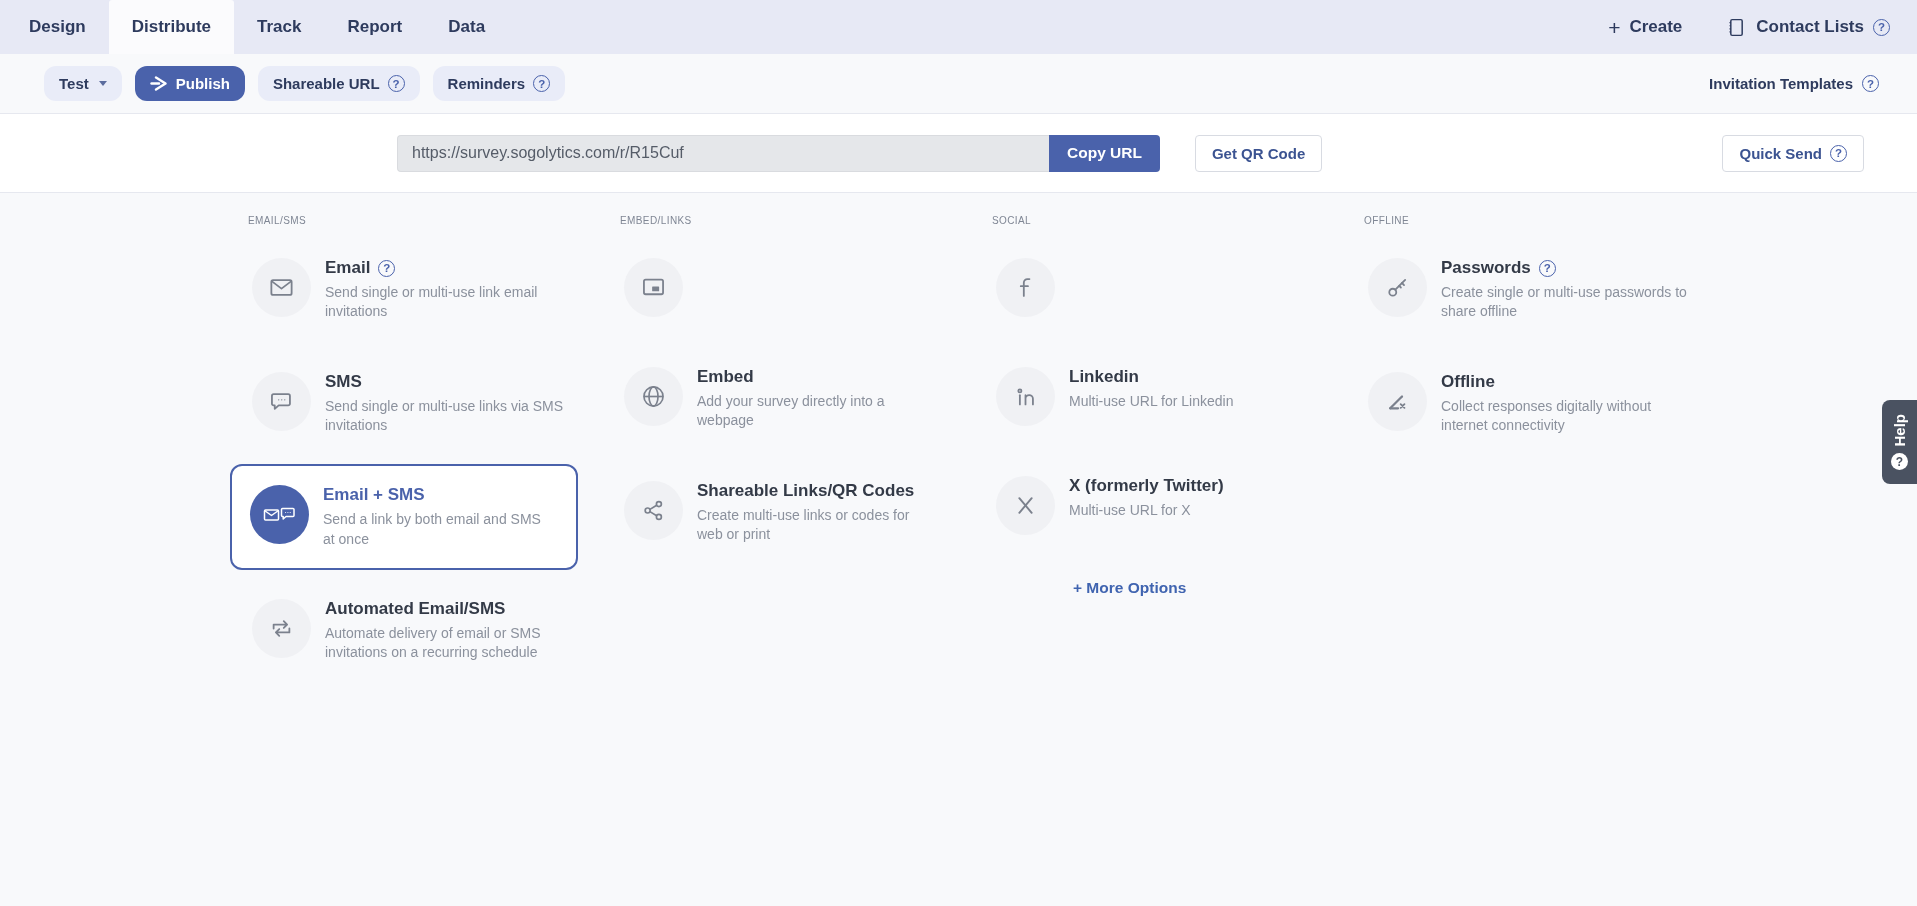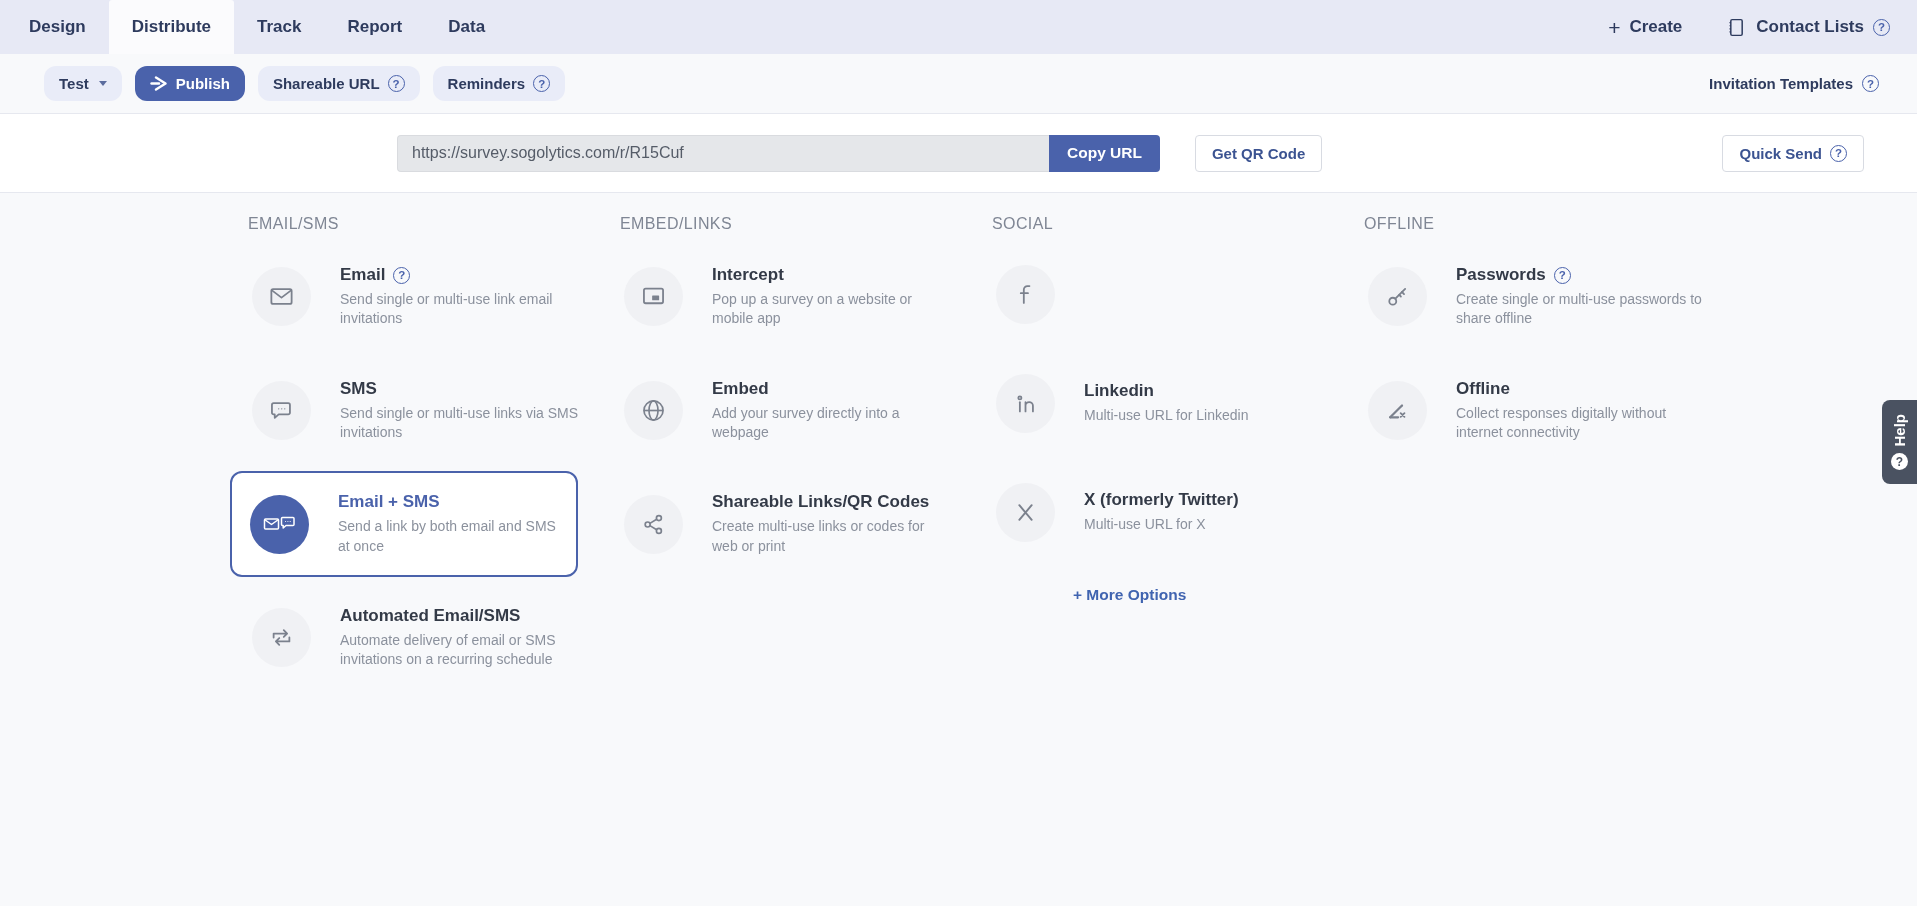--- a/index.html
+++ b/index.html
@@ -41,22 +41,22 @@
     border-radius:4px 0 0 4px;padding:0 14px;font-family:inherit;font-size:16px;color:#555c68;outline:none;}
   .copy-btn{height:37px;border-radius:0 4px 4px 0;padding:0 18px;font-size:15.5px;}
   .btn-outline{background:#fff;border:1px solid #d8dbe2;color:#3b5391;border-radius:4px;font-weight:700;font-size:15px;
     padding:9px 16px;display:inline-flex;align-items:center;gap:8px;cursor:pointer;font-family:inherit;}
   .qr-btn{margin-left:35px;}
   .quick-send{margin-left:auto;}
 
   
   .content{display:flex;padding:22px 0 0 230px;}
   .col{width:372px;flex-shrink:0;}
-  .col-header{font-size:16px;color:var(--header);letter-spacing:.4px;margin:0 0 32px 18px;font-weight:400;}
-  .dist-item{display:flex;align-items:center;gap:29px;margin:0 0 50px 22px;cursor:pointer;}
+  .col-header{font-size:10px;color:var(--header);letter-spacing:.4px;margin:0 0 32px 18px;font-weight:400;}
+  .dist-item{display:flex;gap:14px;margin:0 0 50px 22px;cursor:pointer;}
   .item-circle{width:59px;height:59px;border-radius:50%;background:var(--circle);display:flex;
     align-items:center;justify-content:center;flex-shrink:0;}
   .item-text{width:240px;}
   .col-offline .item-text{width:252px;}
   .item-title-row{display:flex;align-items:center;gap:8px;margin-bottom:5px;}
   .item-title{font-size:17px;font-weight:700;color:var(--title);}
   .item-desc{font-size:14px;line-height:1.38;color:var(--desc);}
   .dist-item.selected{background:#fff;border:2px solid var(--accent);border-radius:12px;
     margin:-21px 0 29px 0;padding:19px 10px 19px 18px;width:348px;}
   .dist-item.selected .item-circle{background:var(--accent);}
@@ -215,26 +215,20 @@
   <div class="col">
     <div class="col-header">EMBED/LINKS</div>
 
     <div class="dist-item">
       <div class="item-circle">
         <svg width="27" height="27" viewBox="0 0 24 24" fill="none" stroke="#7b818d" stroke-width="1.6" stroke-linejoin="round">
           <rect x="3.5" y="5" width="17" height="13" rx="1.5"></rect>
           <rect x="10.8" y="11" width="6.2" height="4.3" rx="0.5" fill="#7b818d" stroke="none"></rect>
         </svg>
       </div>
-      <div class="item-text">
-        <div class="item-title-row">
-          <span class="item-title">Intercept</span>
-        </div>
-        <div class="item-desc">Pop up a survey on a website or mobile app</div>
-      </div>
     </div>
 
     <div class="dist-item">
       <div class="item-circle">
         <svg width="27" height="27" viewBox="0 0 24 24" fill="none" stroke="#7b818d" stroke-width="1.5">
           <circle cx="12" cy="12" r="8.5"></circle>
             <ellipse cx="12" cy="12" rx="4" ry="8.5"></ellipse>
             <path d="M3.5 12 h17"></path>
         </svg>
       </div>

